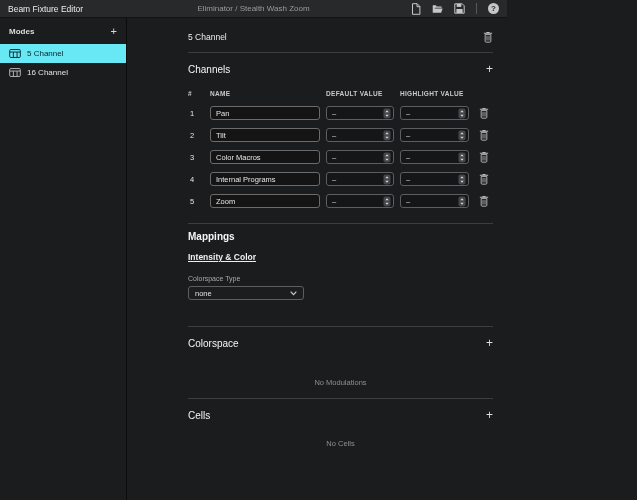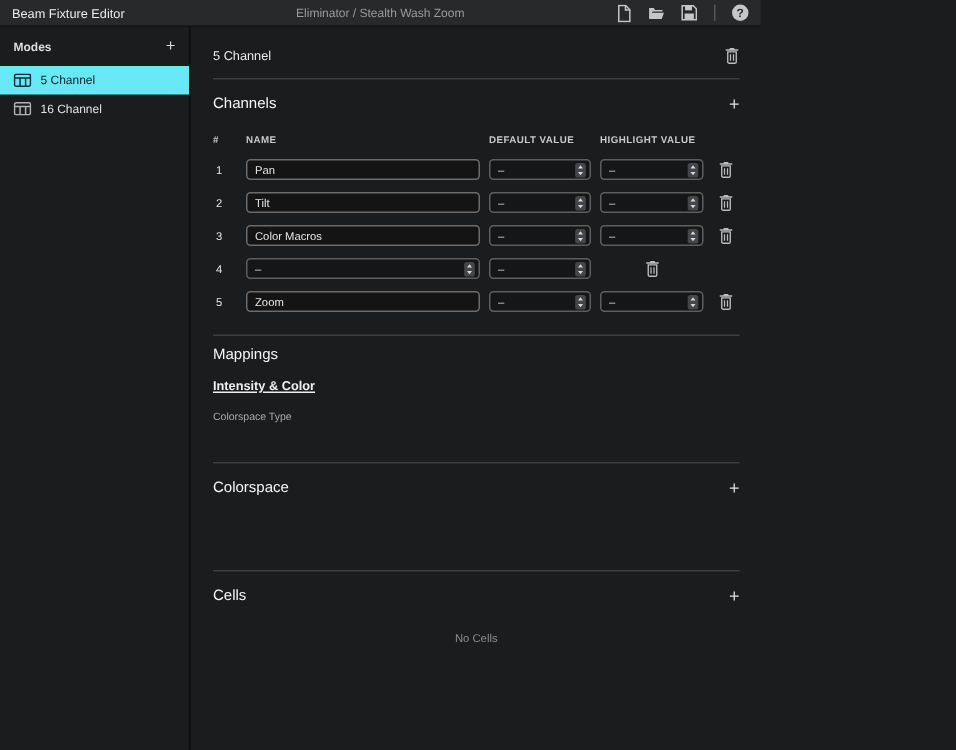--- a/index.html
+++ b/index.html
@@ -25,21 +25,21 @@
   .topbar-doc {
     position:absolute; left:0; right:0; text-align:center;
     font-size:8px; color:#9b9b9b; pointer-events:none;
   }
   .topbar-actions { margin-left:auto; display:flex; align-items:center; gap:11px; position:relative; z-index:1; }
   .tb-icon { width:11px; height:12px; display:flex; align-items:center; justify-content:center; color:#c6c6c6; cursor:pointer; }
   .tb-divider { width:1px; height:11px; background:#56575a; }
   .help-circle { width:11px; height:11px; border-radius:50%; background:#c6c6c6; color:#28292b; font-size:8px; font-weight:700; display:flex; align-items:center; justify-content:center; }
 
   
-  .body { flex:1; display:flex; min-height:0; }
+  .body { flex:1; display:flex; min-height:0;gap:46px; }
 
   
   .sidebar { width:127px; flex:0 0 127px; background:#1b1c1e; border-right:1px solid #0c0c0d; display:flex; flex-direction:column; }
   .sidebar-header { height:26px; display:flex; align-items:center; padding:0 9px; }
   .sidebar-header-label { font-size:8px; font-weight:700; color:#dcdcdc; }
   .sidebar-plus { margin-left:auto; font-size:11px; color:#d8d8d8; line-height:1; cursor:pointer; }
   .side-item { height:19px; display:flex; align-items:center; padding:0 9px; gap:6px; font-size:8px; color:#e3e3e3; cursor:pointer; }
   .side-item .mode-icon { color:#b3b3b3; display:flex; }
   .side-item.selected { background:#68e7f4; color:#07292e; }
   .side-item.selected .mode-icon { color:#0b3238; }
@@ -69,21 +69,21 @@
     padding:0 5px; outline:none;
   }
   .value-select {
     height:14px; background:#151617; border:1px solid #5e5e5e; border-radius:3px;
     display:flex; align-items:center; padding:0 2px 0 5px; cursor:pointer;
   }
   .value-select .val { font-size:7.5px; color:#d9d9d9; }
   .stepper { margin-left:auto; display:flex; }
 
   
-  .mappings-heading { margin-top:7px; font-size:10px; font-weight:400; color:#f5f5f5; }
+  .mappings-heading { margin-top:7px; font-size:10px; font-weight:700; color:#f5f5f5; }
   .sub-heading { margin-top:10px; font-size:8.5px; font-weight:700; color:#efefef;text-decoration:underline; }
   .field-label { margin-top:13px; font-size:7px; color:#a9a9a9; }
   .select-box {
     margin-top:4px; width:116px; height:14px;
     background:#1c1d1f; border:1px solid #5e5e5e; border-radius:3px;
     display:flex; align-items:center; padding:0 6px; cursor:pointer;
   }
   .select-box .val { font-size:7.5px; color:#e0e0e0; }
   .select-box .chev { margin-left:auto; color:#c9c9c9; display:flex; }
 
@@ -282,20 +282,21 @@
               <path d="M4.4 1h3.2l.6 1H11v1.2H1V2h2.8z" fill="currentColor"></path>
               <path d="M2.6 4.1h6.8v8c0 .65-.5 1.1-1.1 1.1H3.7c-.6 0-1.1-.45-1.1-1.1z" fill="none" stroke="currentColor" stroke-width="1.1"></path>
               <line x1="4.8" y1="5.9" x2="4.8" y2="11.2" stroke="currentColor" stroke-width="1"></line>
               <line x1="7.2" y1="5.9" x2="7.2" y2="11.2" stroke="currentColor" stroke-width="1"></line>
             </svg>
         </span>
       </div>
 
       <div class="grid chan-row">
         <span class="row-num">4</span>
+        <input class="name-input" value="Internal Programs" style="">
         <div class="value-select">
           <span class="val">–</span>
           <span class="stepper">
               <svg width="8" height="11" viewBox="0 0 9 12">
                 <rect x="0.5" y="0.5" width="8" height="11" rx="2" fill="#45464a"></rect>
                 <path d="M4.5 2.3 6.4 4.6H2.6z" fill="#d8d8d8"></path>
                 <path d="M4.5 9.7 2.6 7.4h3.8z" fill="#d8d8d8"></path>
               </svg>
             </span>
         </div>
@@ -351,29 +352,38 @@
             </svg>
         </span>
       </div>
 
       <div style="height:15px; flex:0 0 15px;"></div>
       <div class="divider"></div>
 
       <div class="mappings-heading">Mappings</div>
       <div class="sub-heading">Intensity &amp; Color</div>
       <div class="field-label">Colorspace Type</div>
+      <div class="select-box">
+        <span class="val">none</span>
+        <span class="chev">
+          <svg width="7" height="5" viewBox="0 0 7 5">
+              <path d="M1 1l2.5 2.6L6 1" fill="none" stroke="currentColor" stroke-width="1.1" stroke-linecap="round"></path>
+            </svg>
+        </span>
+      </div>
 
       <div class="gap-26"></div>
       <div class="divider"></div>
 
       <div class="mod-block">
         <div class="hrow section-row">
           <span class="section-heading">Colorspace</span>
           <span class="plus-btn">+</span>
         </div>
+        <div class="empty-zone modulations-empty">No Modulations</div>
       </div>
 
       <div style="height:11px; flex:0 0 11px;"></div>
       <div class="divider"></div>
 
       <div>
         <div class="hrow section-row">
           <span class="section-heading">Cells</span>
           <span class="plus-btn">+</span>
         </div>

